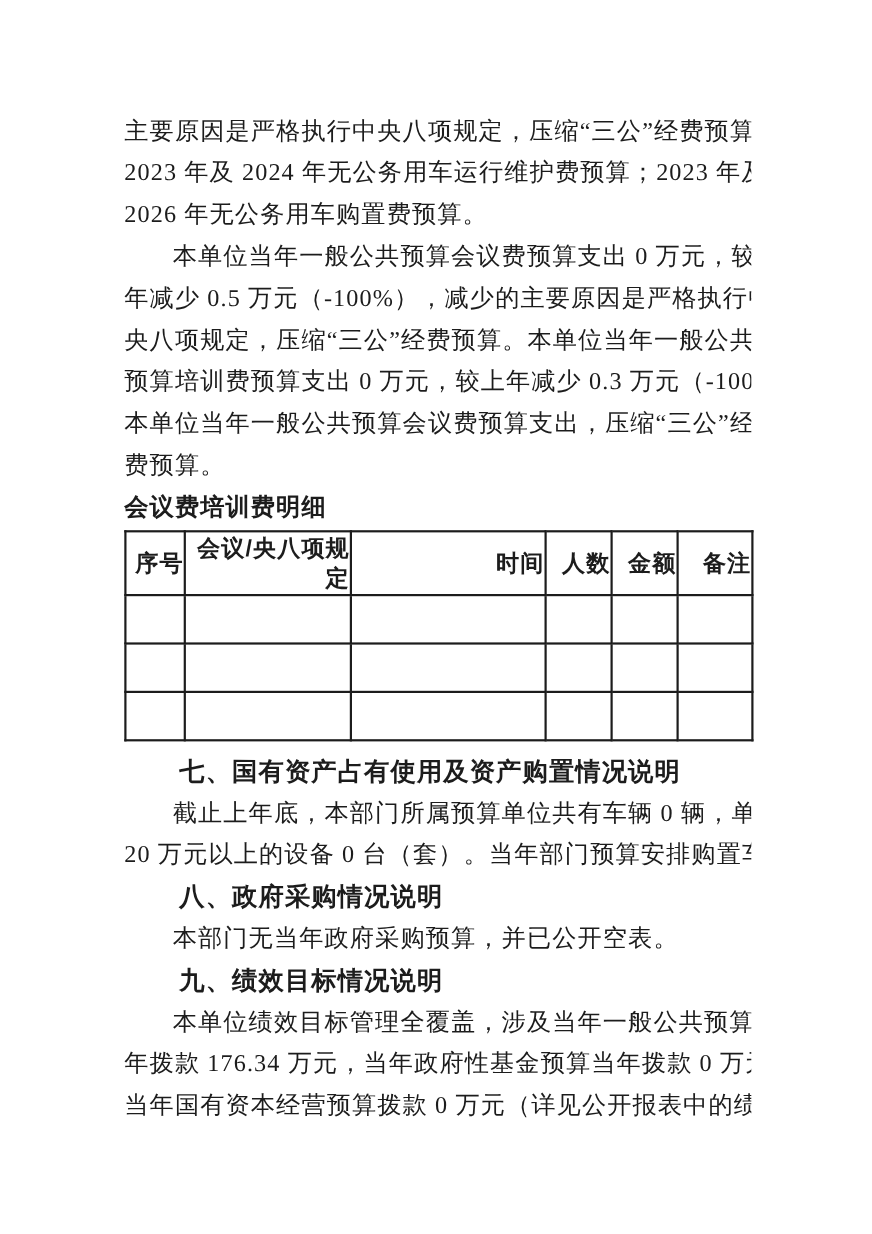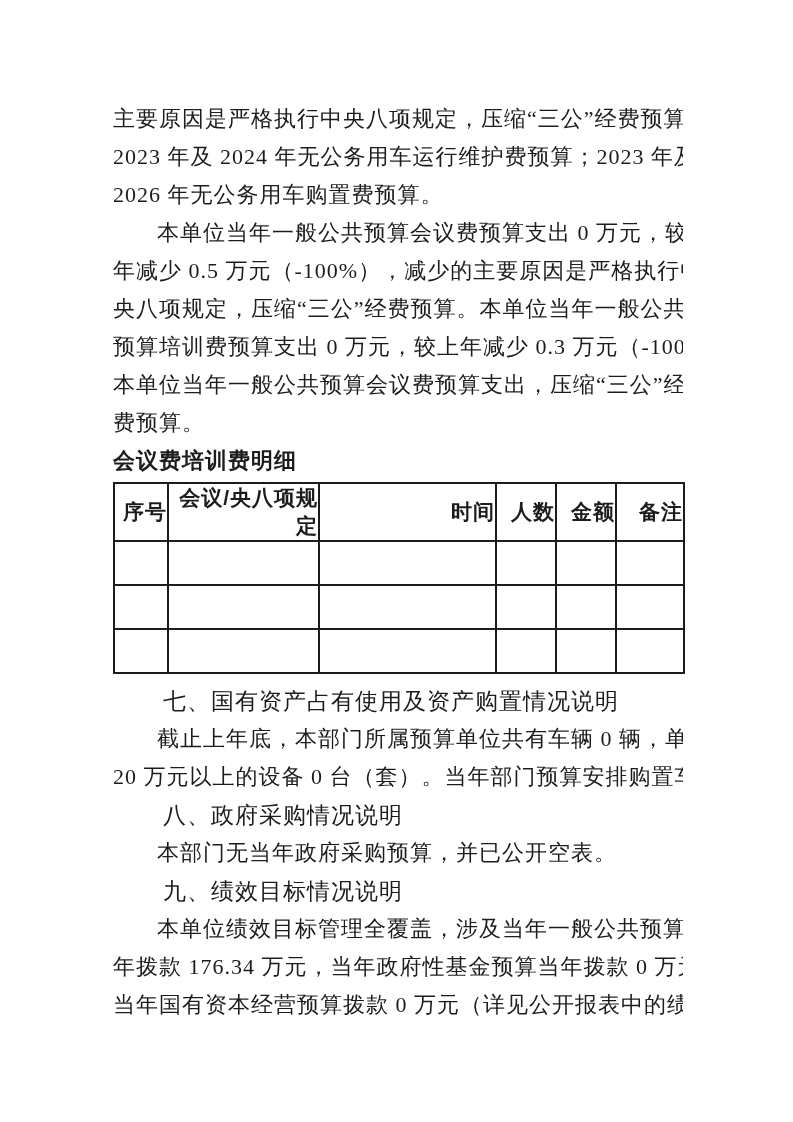--- a/index.html
+++ b/index.html
@@ -25,21 +25,21 @@
     text-align: justify;
     text-align-last: justify;
     overflow: hidden;
     white-space: nowrap;
   }
   .bl.end { text-align-last: left; }
   .bl.ind { text-indent: 44px; }
   
   .hd {
     font-family: "Liberation Sans", "DejaVu Sans", sans-serif;
-    font-weight: 400;
+    font-weight: 700;
     font-size: 23px;
     line-height: 38px;
     text-indent: 50px;
     letter-spacing: 1px;
     white-space: nowrap;
   }
   .tbl-title {
     font-family: "Liberation Sans", "DejaVu Sans", sans-serif;
     font-weight: 700;
     font-size: 22px;

